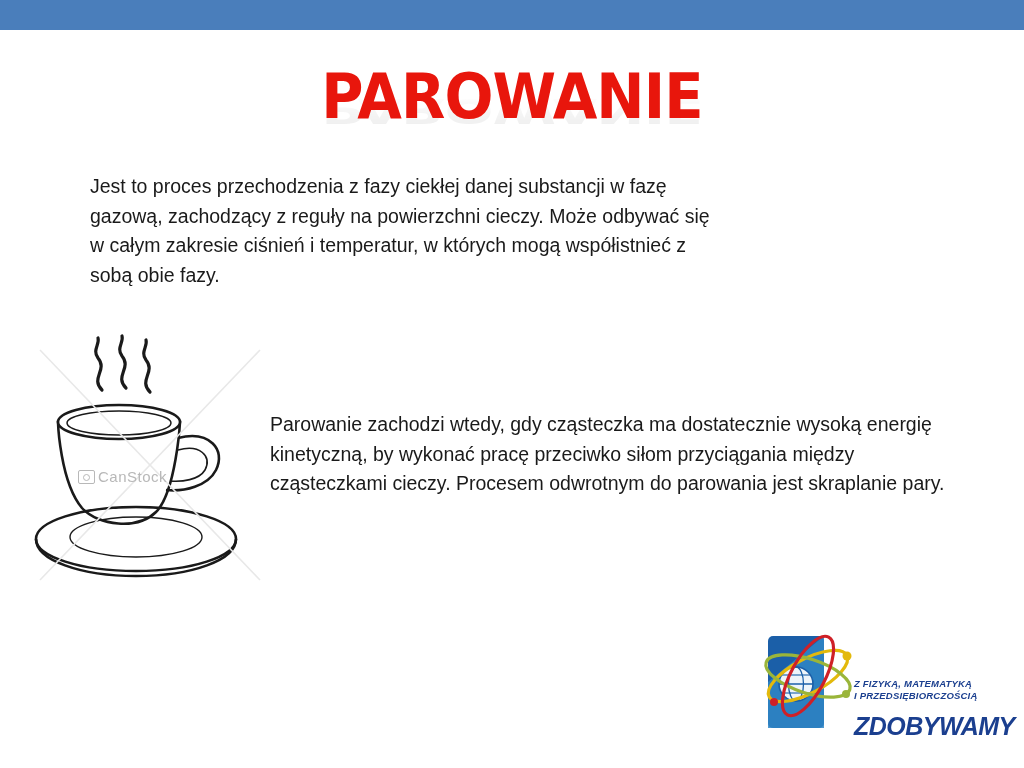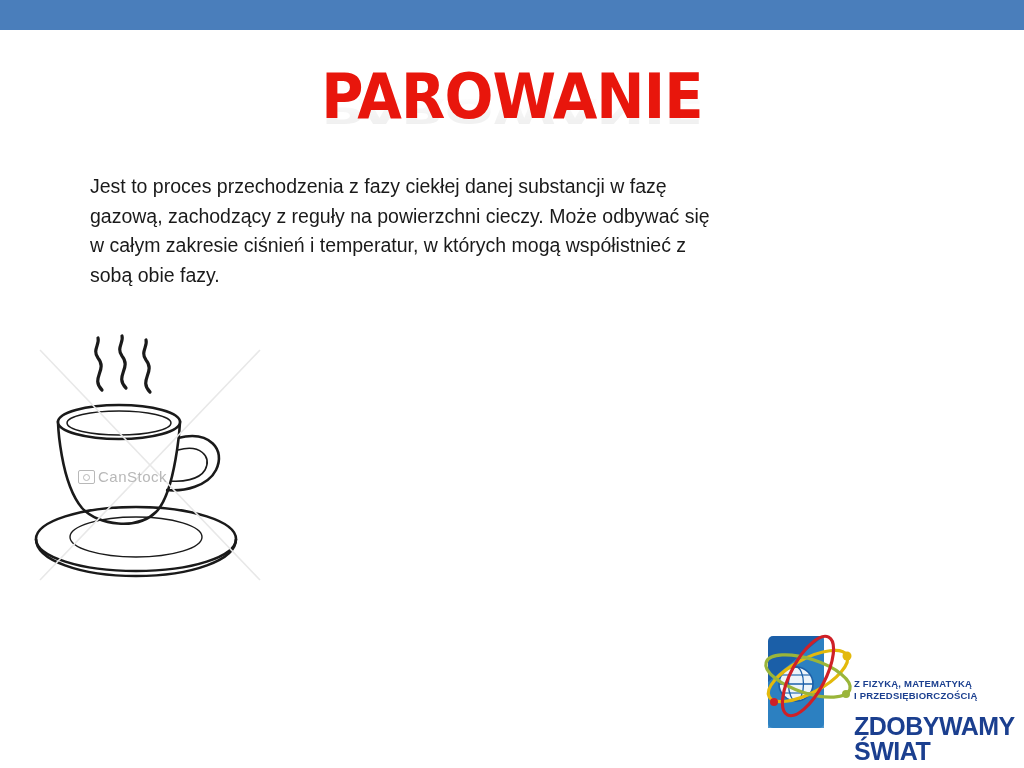--- a/index.html
+++ b/index.html
@@ -115,20 +115,21 @@
     height: 5px;
     border: 1.5px solid #b8b8b8;
     border-radius: 50%;
   }
   .logo {
     position: absolute;
     left: 762px;
     top: 632px;
     width: 250px;
     height: 120px;
+    font-style: italic;
   }
   .logo-text {
     position: absolute;
     left: 92px;
     top: 46px;
     width: 160px;
   }
   .logo-small-1, .logo-small-2 {
     font-size: 9.5px;
     color: #1b3f8f;
@@ -185,20 +186,21 @@
 
       <line x1="10" y1="20" x2="230" y2="250" stroke="#e8e8e8" stroke-width="1.6"></line>
       <line x1="230" y1="20" x2="10" y2="250" stroke="#e8e8e8" stroke-width="1.6"></line>
     </svg>
   </div>
 
   <div class="watermark">
     <span class="wm-cam"></span><span>CanStock</span>
   </div>
 
+  <div class="para-2">Parowanie zachodzi wtedy, gdy cząsteczka ma dostatecznie wysoką energię kinetyczną, by wykonać pracę przeciwko siłom przyciągania między cząsteczkami cieczy. Procesem odwrotnym do parowania jest skraplanie pary.</div>
 
   <div class="logo">
     <svg width="250" height="120" viewBox="0 0 250 120" xmlns="http://www.w3.org/2000/svg">
 
       <rect x="6" y="4" width="56" height="92" rx="5" fill="#1b5fa8"></rect>
       <path d="M6 50 L62 4 L62 96 L6 96 Z" fill="#2f86c6" opacity="0.85"></path>
 
       <circle cx="34" cy="52" r="17" fill="#ffffff" opacity="0.92"></circle>
       <circle cx="34" cy="52" r="17" fill="none" stroke="#1b5fa8" stroke-width="1.6"></circle>
       <ellipse cx="34" cy="52" rx="7.5" ry="17" fill="none" stroke="#1b5fa8" stroke-width="1.3"></ellipse>
@@ -210,17 +212,16 @@
       <ellipse cx="46" cy="44" rx="44" ry="17" fill="none" stroke="#9ab53a" stroke-width="3.2" transform="rotate(18 46 44)"></ellipse>
       <ellipse cx="46" cy="44" rx="44" ry="17" fill="none" stroke="#cf2027" stroke-width="3.2" transform="rotate(-62 46 44)"></ellipse>
       <circle cx="85" cy="24" r="4.5" fill="#e3b90c"></circle>
       <circle cx="12" cy="70" r="4" fill="#cf2027"></circle>
       <circle cx="84" cy="62" r="4" fill="#9ab53a"></circle>
     </svg>
     <div class="logo-text">
       <div class="logo-small-1">Z FIZYKĄ, MATEMATYKĄ</div>
       <div class="logo-small-2">I PRZEDSIĘBIORCZOŚCIĄ</div>
       <div class="logo-big">ZDOBYWAMY</div>
-      <div class="logo-big2">ŚWIAT</div>
     </div>
   </div>
 
 </div>
 
 </body></html>

